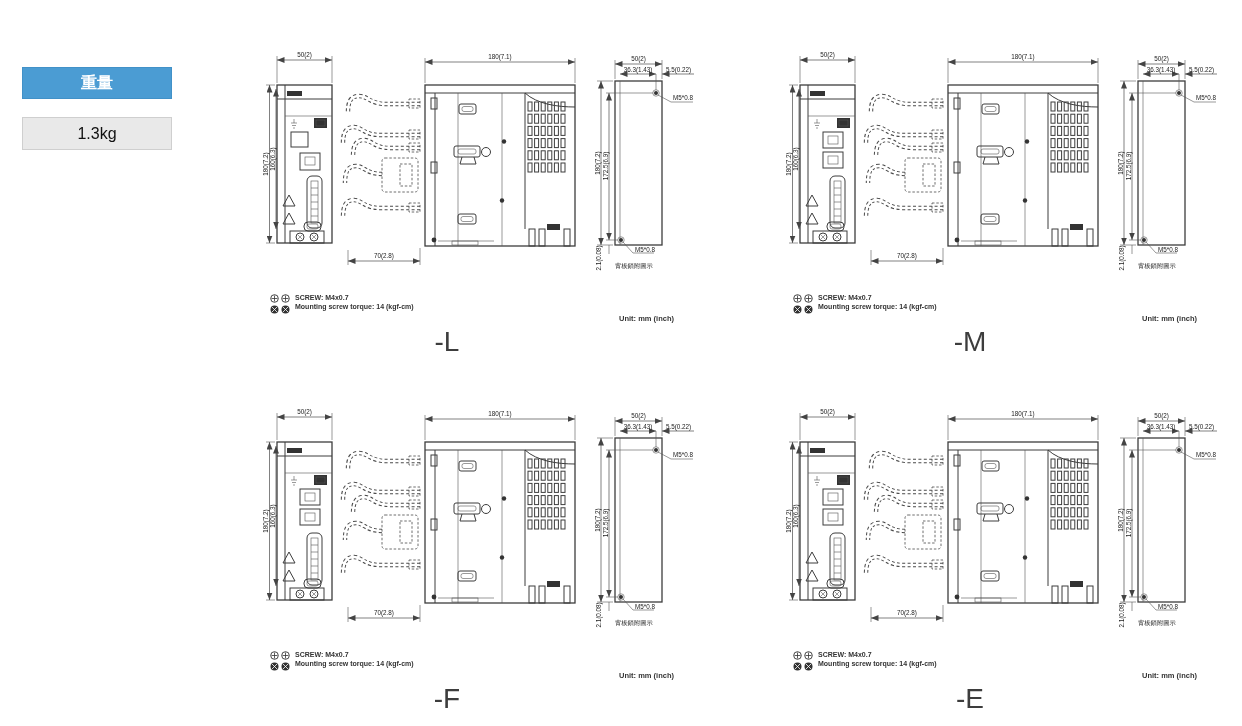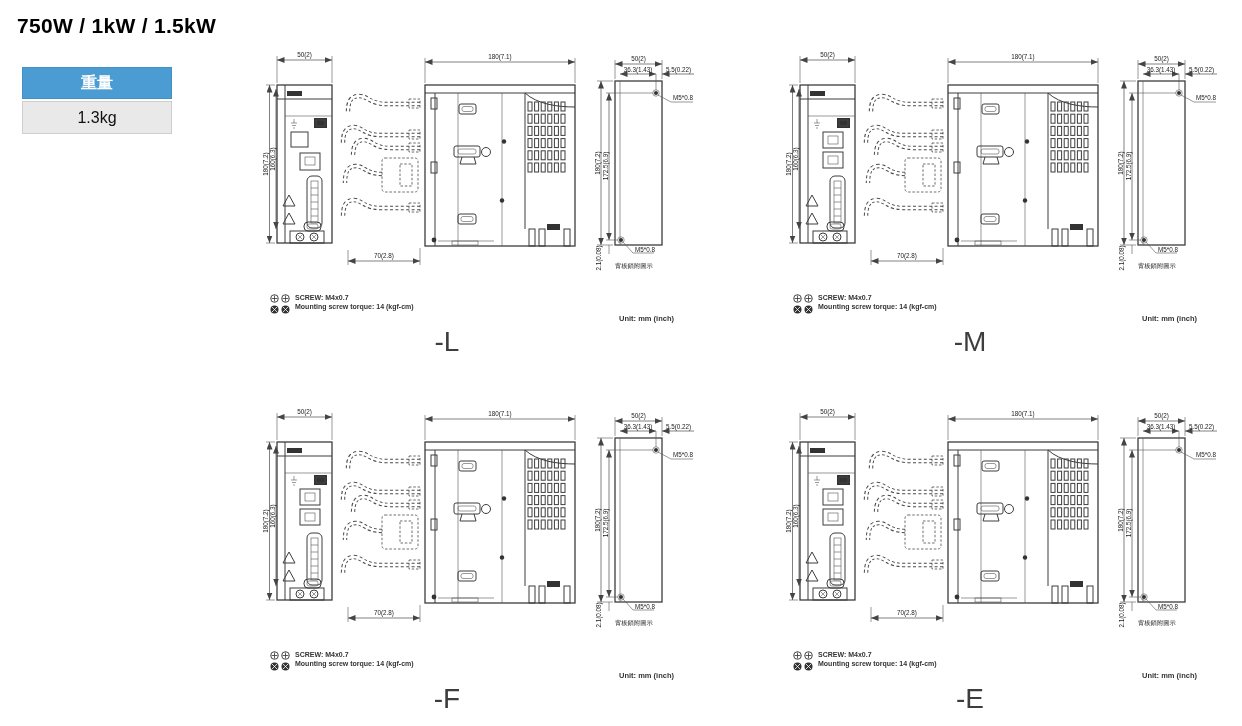--- a/index.html
+++ b/index.html
@@ -3,21 +3,21 @@
 <meta charset="utf-8">
 <style>
   html,body{margin:0;padding:0;background:#fff;font-family:"Liberation Sans",sans-serif;}
   .page{position:relative;width:1242px;height:726px;background:#fff;overflow:hidden;}
 
   .title{position:absolute;left:17px;top:14px;font-size:21px;font-weight:bold;color:#000;letter-spacing:.3px;}
 
   .wtable{position:absolute;left:22px;top:67px;width:150px;}
   .whead{background:#4b9cd3;color:#fff;text-align:center;font-size:16px;font-weight:bold;
          height:30px;line-height:30px;border:1px solid #4191c8;}
-  .wval{margin-top:2px;background:#e9e9e9;color:#111;text-align:center;font-size:16px;
+  .wval{margin-top:18px;background:#e9e9e9;color:#111;text-align:center;font-size:16px;
         height:31px;line-height:31px;border:1px solid #cfcfcf;}
 
   #panels{position:absolute;left:0;top:0;width:1242px;height:726px;}
   .panel{position:absolute;width:480px;height:330px;}
   #panels .panel:nth-child(1){left:262px;top:36px;}
   #panels .panel:nth-child(2){left:785px;top:36px;}
   #panels .panel:nth-child(3){left:262px;top:393px;}
   #panels .panel:nth-child(4){left:785px;top:393px;}
 
   svg text{font-family:"Liberation Sans",sans-serif;}
@@ -47,21 +47,20 @@
       <path d="M8,0 L0.5,3 L8,6 Z" fill="#444"></path>
     </marker>
     <marker id="ae" markerWidth="9" markerHeight="6" refX="7.5" refY="3" orient="auto" markerUnits="userSpaceOnUse">
       <path d="M0,0 L7.5,3 L0,6 Z" fill="#444"></path>
     </marker>
   </defs>
 </svg>
 
 <div class="page">
 
-  <div class="title">750W / 1kW / 1.5kW</div>
 
   <div class="wtable">
     <div class="whead">重量</div>
     <div class="wval">1.3kg</div>
   </div>
 
   <div id="panels">
   <div class="panel">
     <svg class="drawing" viewBox="0 0 480 256" width="480" height="256">
 

